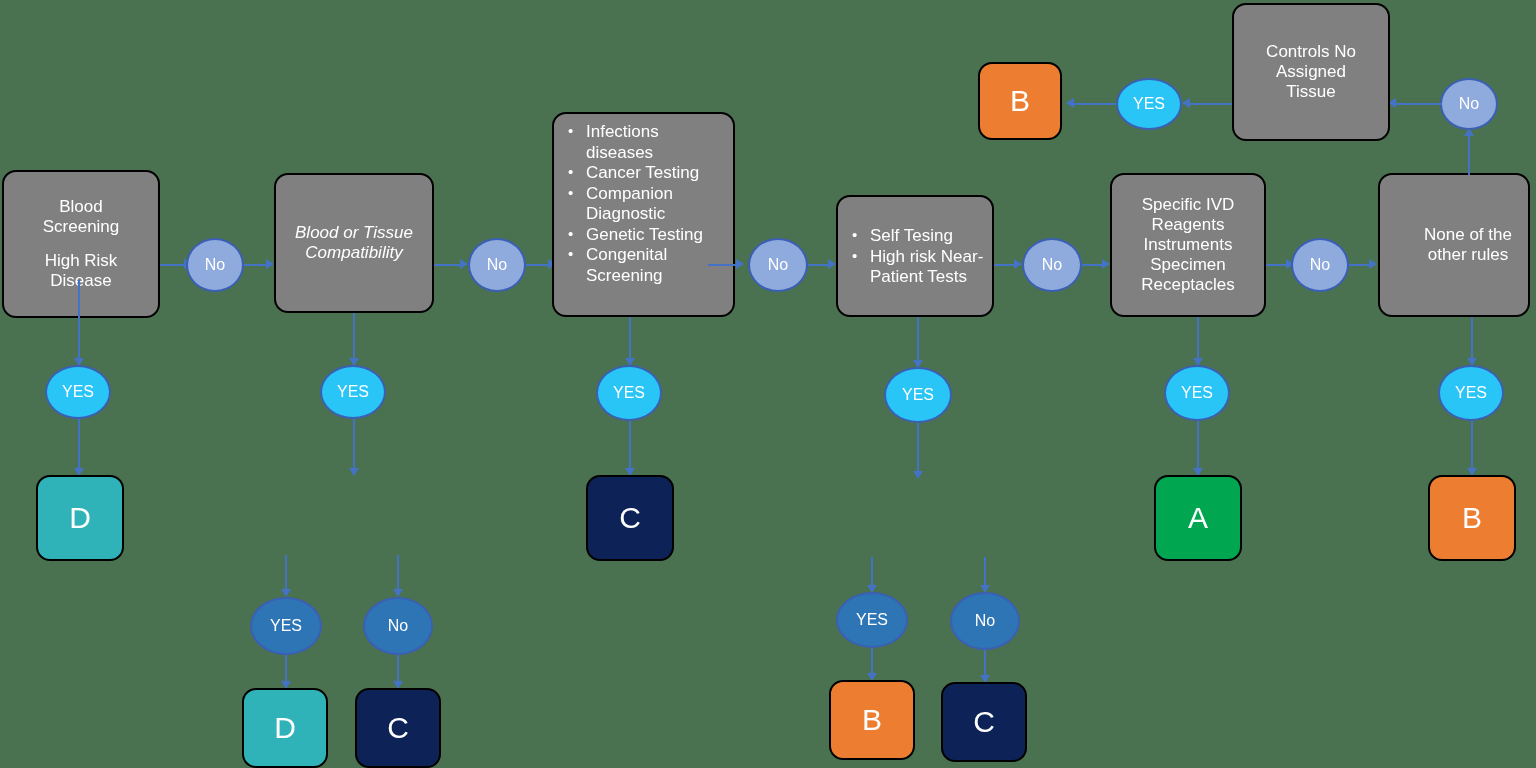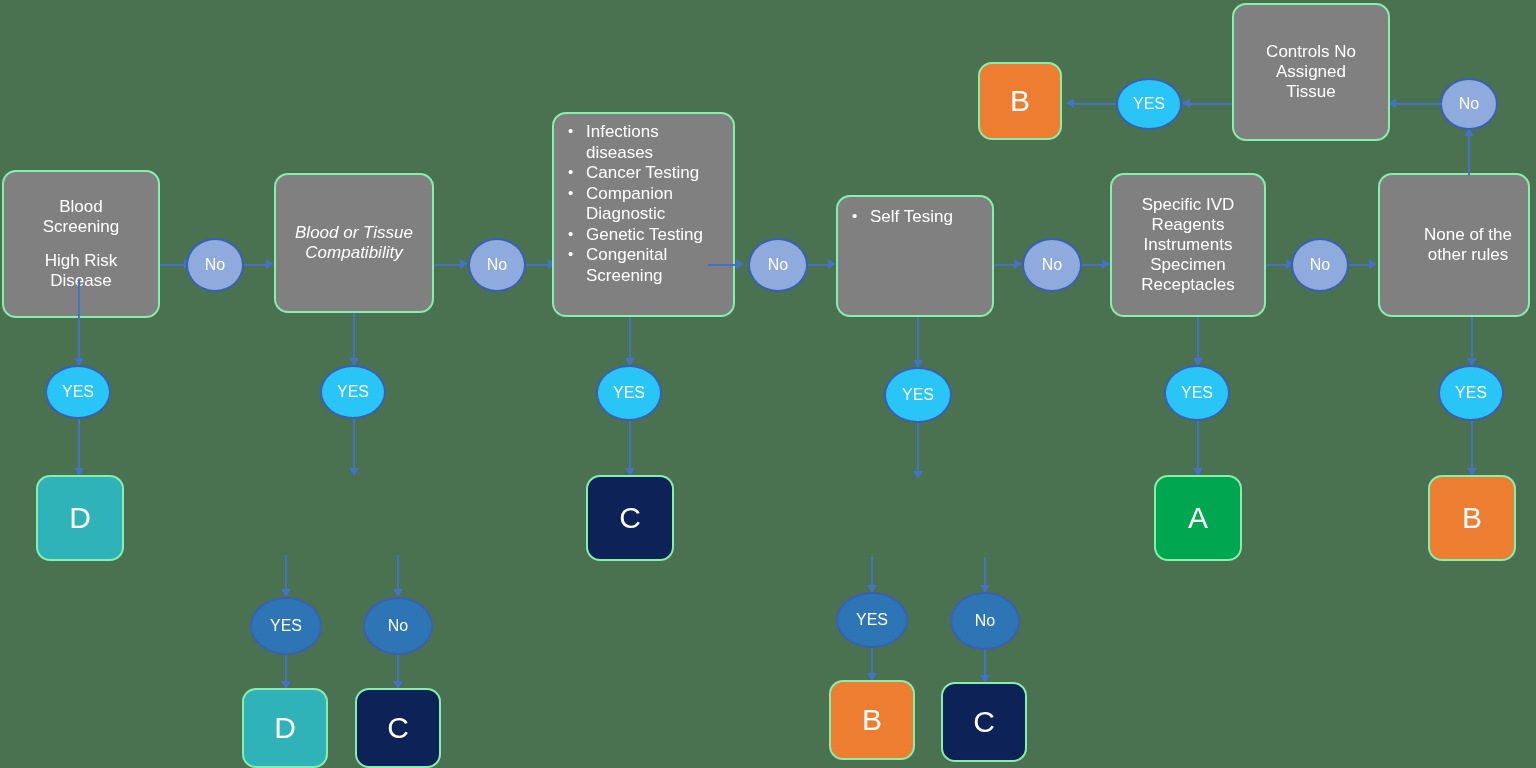--- a/index.html
+++ b/index.html
@@ -14,21 +14,21 @@
     overflow: hidden;
   }
   #canvas {
     position: relative;
     width: 1536px;
     height: 768px;
   }
   .node {
     position: absolute;
     box-sizing: border-box;
-    border: 2px solid #86efac;
+    border: 2px solid #000000;
     color: #ffffff;
     display: flex;
     align-items: center;
     justify-content: center;
     text-align: center;
     line-height: 1.18;
     -webkit-font-smoothing: antialiased;
   }
   .proc {
     background: #808080;
@@ -175,22 +175,23 @@
   <div class="arrow arrow-right" style="left:736px; top:259px;"></div>
 
   <div class="oval oval-no" style="left:748px; top:238px; width:60px; height:54px;">
     <span>No</span>
   </div>
 
   <div class="conn hline" style="left:808px; top:264px; width:24px;"></div>
   <div class="arrow arrow-right" style="left:828px; top:259px;"></div>
 
   <div class="node proc" style="left:836px; top:195px; width:158px; height:122px; display:block;">
-    <div class="bullets" style="padding-top:10px;">
+    <div class="bullets" style="padding-top:10px;margin-top:19px;">
       <span class="bl">Self Tesing</span>
+      <span class="bl">High risk Near-Patient Tests</span>
     </div>
   </div>
 
   <div class="conn hline" style="left:994px; top:264px; width:24px;"></div>
   <div class="arrow arrow-right" style="left:1014px; top:259px;"></div>
 
   <div class="oval oval-no" style="left:1022px; top:238px; width:60px; height:54px;">
     <span>No</span>
   </div>
 

